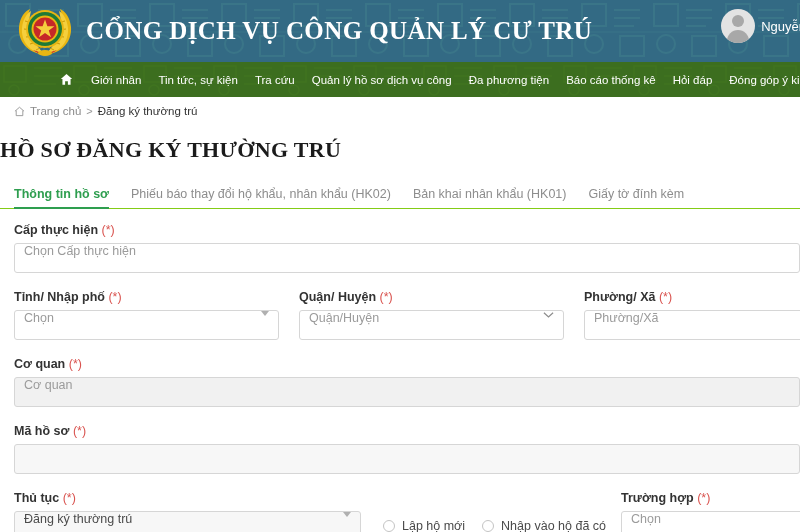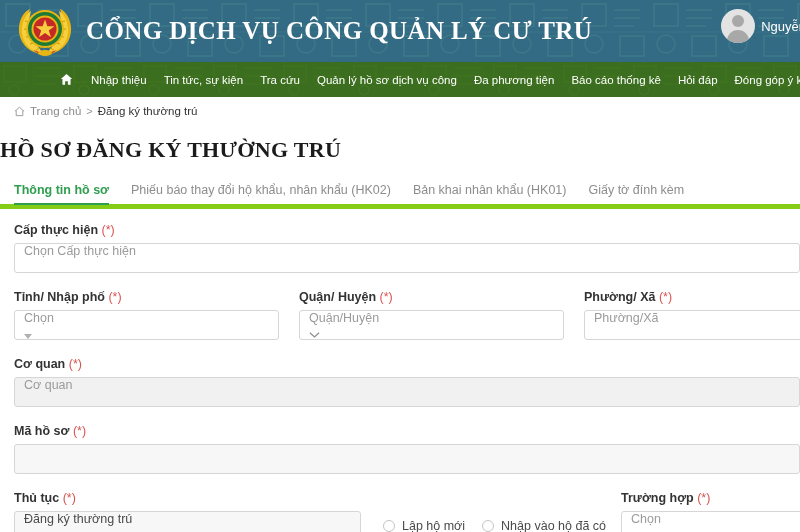--- a/index.html
+++ b/index.html
@@ -132,21 +132,21 @@
   }
 
   
   .tabs {
     display: flex;
     align-items: flex-end;
     gap: 0;
     padding: 0 14px;
     margin-top: 19px;
     height: 27px;
-    border-bottom: 5px solid #84cc16;
+    border-bottom: 1px solid #84cc16;
   }
   .tab {
     font-size: 12.5px;
     color: #8d8d8d;
     padding: 0 14px 7px 0;
     margin-right: 8px;
     white-space: nowrap;
     cursor: pointer;
     position: relative;
   }
@@ -207,21 +207,21 @@
   .row-cols {
     display: flex;
     gap: 20px;
     margin-top: 17px;
   }
   .col { flex: 0 0 auto; }
   .col-a { width: 265px; }
   .col-b { width: 265px; }
   .col-c { width: 265px; }
 
-  .field-full { width: 100%; flex-direction: column; }
+  .field-full { width: 100%; }
   .field-wide { width: 786px; }
 
   
   .radio-row {
     display: flex;
     align-items: center;
     gap: 17px;
     height: 30px;
     margin-left: 22px;
   }
@@ -314,21 +314,21 @@
     </defs>
     <rect width="800" height="35" fill="url(#np)"></rect>
   </svg>
 
   <span class="nav-home">
     <svg width="13" height="13" viewBox="0 0 16 16">
         <path d="M8 1.2 L15 7.4 L13 7.4 L13 14.6 L9.7 14.6 L9.7 10.2 L6.3 10.2 L6.3 14.6 L3 14.6 L3 7.4 L1 7.4 Z" fill="#ffffff"></path>
       </svg>
   </span>
 
-  <span class="nav-item">Nhập thiệu</span>
+  <span class="nav-item">Giới nhân</span>
   <span class="nav-item">Tin tức, sự kiện</span>
   <span class="nav-item">Tra cứu</span>
   <span class="nav-item">Quản lý hồ sơ dịch vụ công</span>
   <span class="nav-item">Đa phương tiện</span>
   <span class="nav-item">Báo cáo thống kê</span>
   <span class="nav-item">Hỏi đáp</span>
   <span class="nav-item">Đóng góp ý kiến</span>
 
 </div>
 

